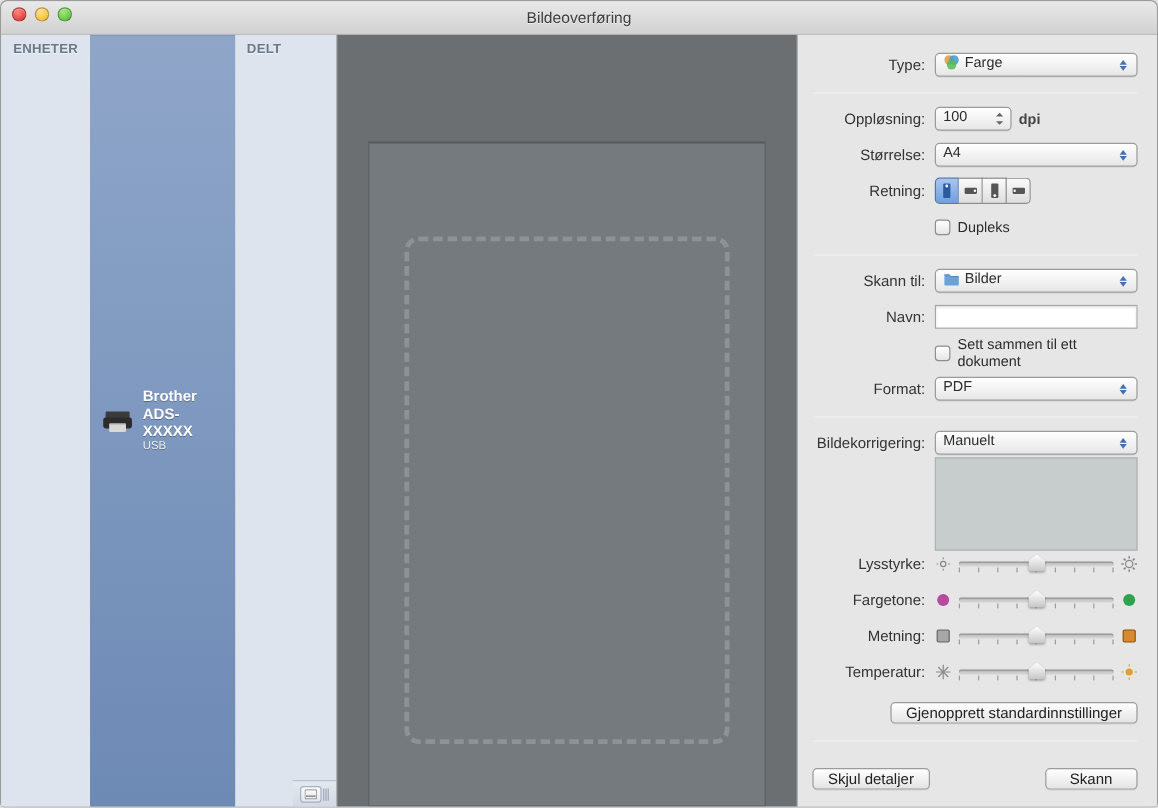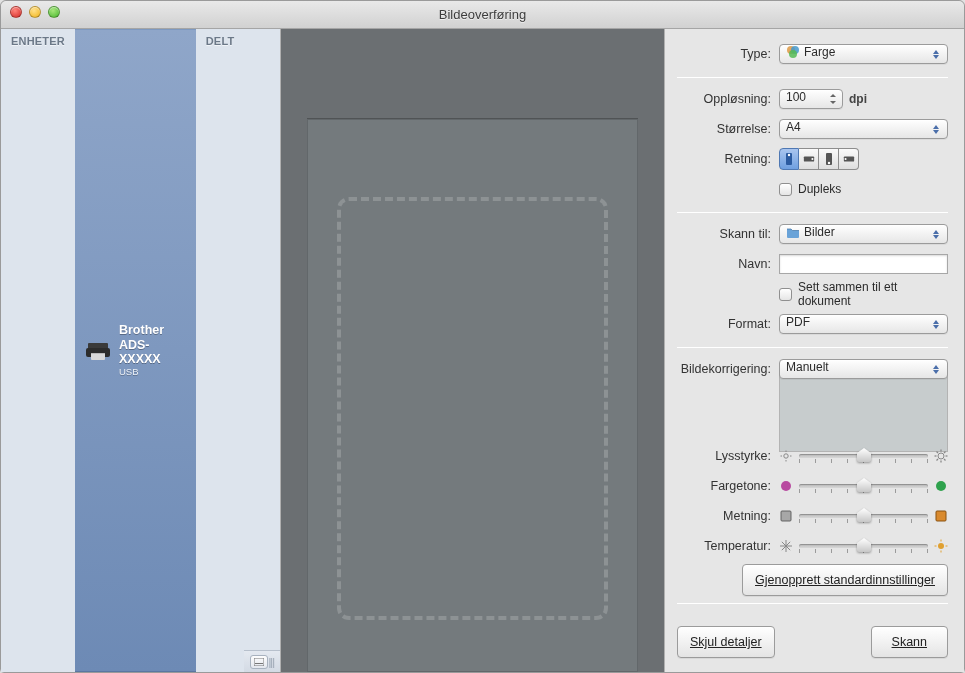--- a/index.html
+++ b/index.html
@@ -79,21 +79,21 @@
   .slider-row .lbl { width:102px; }
   .slider-wrap { flex:1; display:flex; align-items:center; gap:6px; }
   .sicon { width:14px; height:14px; flex-shrink:0; display:flex; align-items:center; justify-content:center; }
   .slider { flex:1; height:18px; position:relative; }
   .track { position:absolute; left:0; right:0; top:7px; height:4px; border-radius:2px; background:linear-gradient(#bababa,#d8d8d8); box-shadow: inset 0 1px 1px rgba(0,0,0,.25); }
   .ticks { position:absolute; left:0; right:0; top:12px; height:5px; display:flex; justify-content:space-between; }
   .ticks span { width:1px; height:4px; background:#9b9b9b; }
   .thumb { position:absolute; top:1px; width:14px; height:16px; transform:translateX(-50%); }
   .thumb svg { width:14px; height:16px; filter: drop-shadow(0 1px 1px rgba(0,0,0,.35)); }
 
-  .btn { height:32px; padding: 0 12px; border:1px solid #9b9b9b; border-radius:4px; background:linear-gradient(#ffffff,#e4e4e4); box-shadow: inset 0 1px 0 #fff, 0 1px 0 rgba(0,0,0,.06); font-size:12.5px; color:#222; display:flex; align-items:center;text-decoration:underline; }
+  .btn { height:18px; padding: 0 12px; border:1px solid #9b9b9b; border-radius:4px; background:linear-gradient(#ffffff,#e4e4e4); box-shadow: inset 0 1px 0 #fff, 0 1px 0 rgba(0,0,0,.06); font-size:12.5px; color:#222; display:flex; align-items:center; }
 
   .footer-row { margin-top:auto; display:flex; justify-content:space-between; padding-top:12px; }
 </style>
 </head>
 <body>
 
 <div class="window">
   <div class="titlebar">
     <div class="traffic">
       <div class="dot red"></div>

